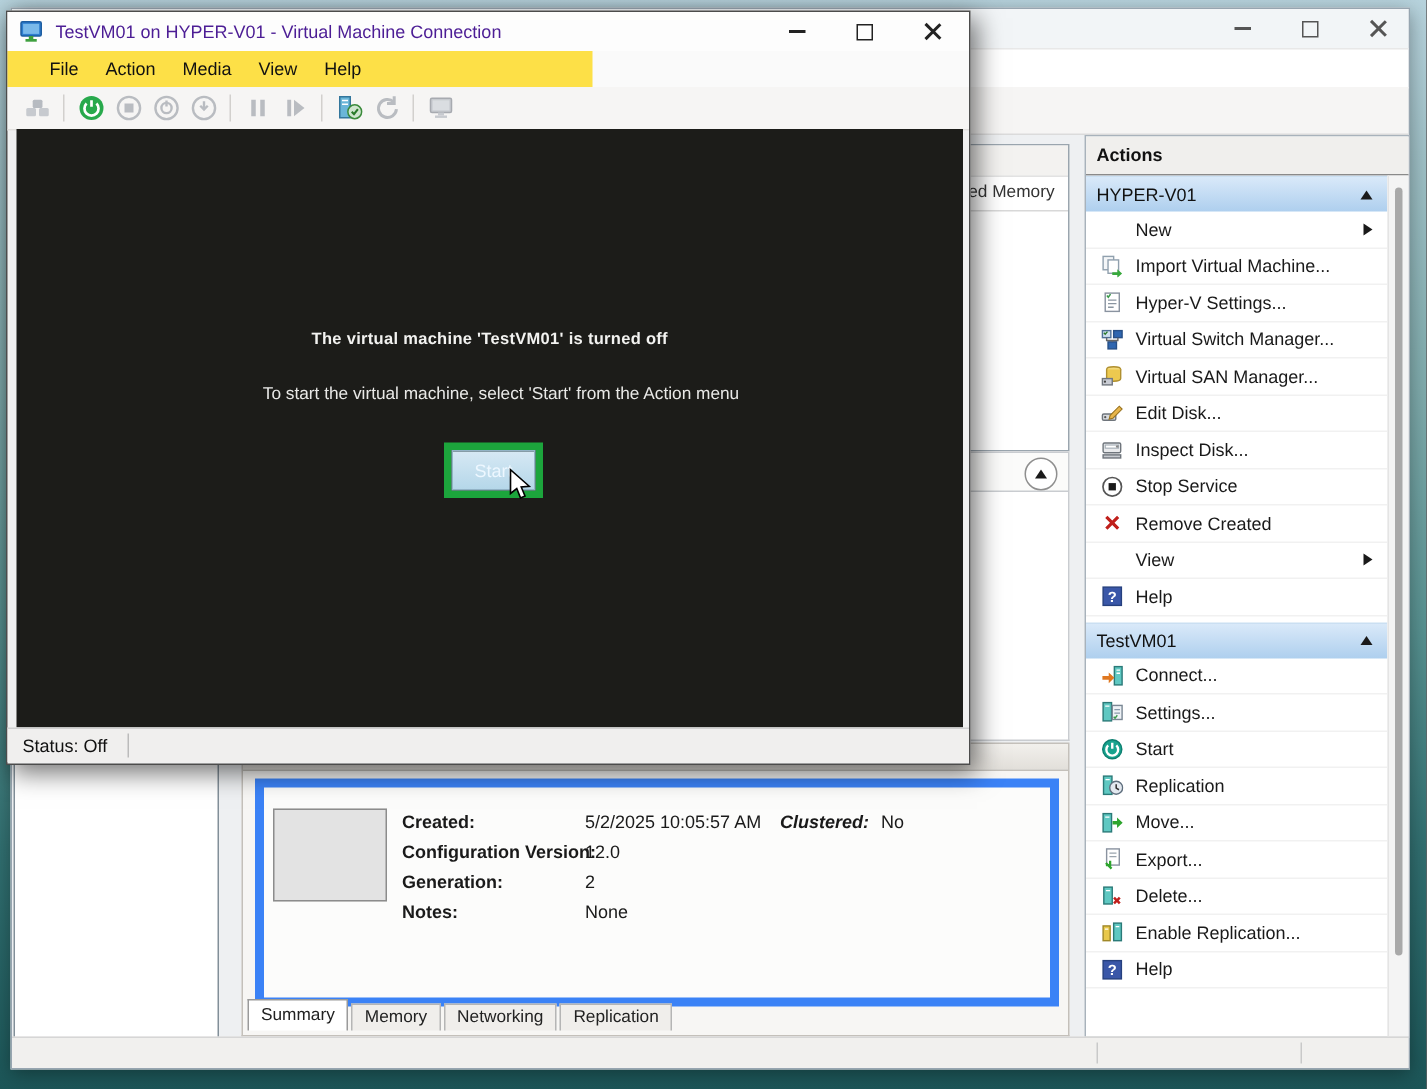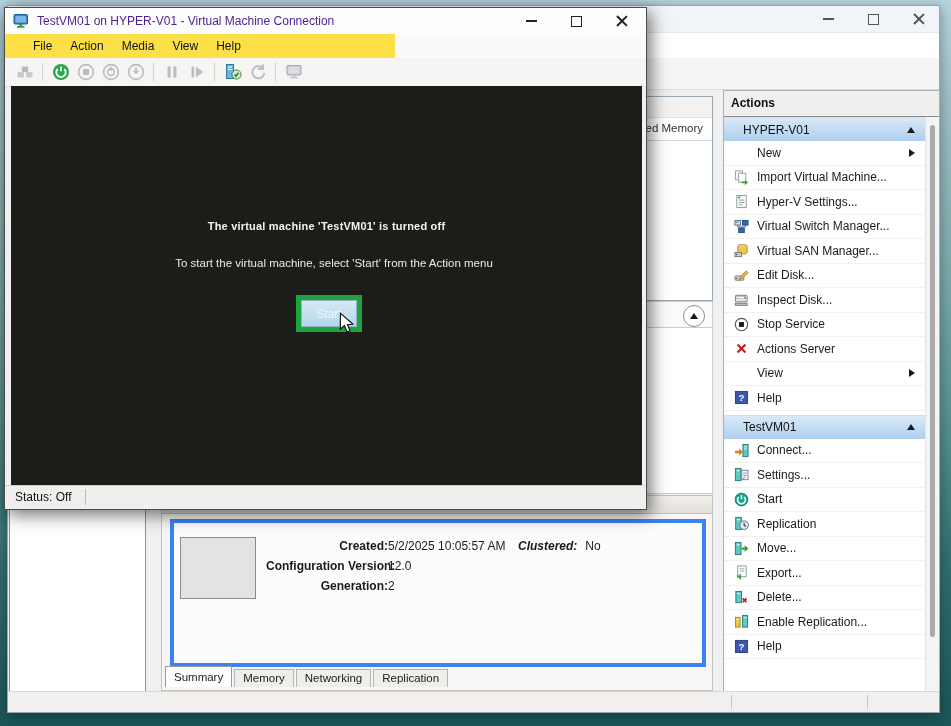--- a/index.html
+++ b/index.html
@@ -28,37 +28,37 @@
     border:1px solid #c9ccd0;box-sizing:border-box;}
   .cp-collapse{position:absolute;right:7px;top:3px;width:20px;height:20px;border:1px solid #8f8f8f;border-radius:50%;
     background:#fff;display:flex;align-items:center;justify-content:center;}
   .checkpoints-body{position:absolute;left:1px;top:239px;width:562px;height:166px;background:#fff;
     border:1px solid #c9ccd0;border-top:none;box-sizing:border-box;}
   
   .details-pane{position:absolute;left:11px;top:406px;width:552px;height:196px;}
   .details-header{height:19px;background:linear-gradient(#f2f0ec,#e2dfda);border:1px solid #c4c0ba;
     box-sizing:border-box;line-height:19px;padding-left:9px;font-weight:bold;color:#222;}
   .details-body{position:absolute;top:19px;bottom:0;left:0;right:0;background:#f7f6f4;border:1px solid #c4c0ba;border-top:none;box-sizing:border-box;}
-  .group-box{position:absolute;left:8px;top:5px;right:6px;height:140px;background:#fcfcfb;border:4px solid #3b82f6;text-align:right;}
+  .group-box{position:absolute;left:8px;top:5px;right:6px;height:140px;background:#fcfcfb;border:6px solid #3b82f6;}
   .thumb{position:absolute;left:6px;top:14px;width:74px;height:60px;background:#e3e3e3;border:1px solid #8c8c8c;}
   .details-fields{position:absolute;left:92px;top:13px;}
   .df-row{display:flex;height:20px;align-items:center;}
   .df-label{font-weight:bold;width:122px;white-space:nowrap;}
   .df-value{white-space:nowrap;}
   .clustered{position:absolute;left:344px;top:13px;height:20px;display:flex;align-items:center;}
   .clustered .df-label{width:auto;margin-right:8px;font-style:italic;}
   .details-tabs{position:absolute;left:3px;bottom:3px;display:flex;align-items:flex-end;}
   .dtab{height:17px;line-height:17px;padding:0 8px;background:#f0eeeb;border:1px solid #b5b5b5;border-bottom:none;margin-right:2px;font-size:11.5px;color:#222;}
   .dtab.active{height:20px;line-height:20px;background:#fff;border-color:#9a9a9a;}
   
   .actions-pane{position:absolute;left:715px;top:84px;width:217px;height:602px;background:#fff;border:1px solid #a8b2bb;box-sizing:border-box;}
   .actions-title{height:25px;background:#f0efed;border-bottom:1px solid #8a8a8a;font-weight:bold;line-height:25px;padding-left:7px;color:#111;}
   .actions-list{position:absolute;top:26px;left:0;right:14px;bottom:0;overflow:hidden;}
   .ag-header{height:23px;background:linear-gradient(#d9e9f9,#aecfee);border-top:1px solid #cadff2;
-    display:flex;align-items:center;padding:0 10px 0 19px;color:#111;}
+    display:flex;align-items:center;padding:0 10px 0 7px;color:#111;}
   .ag-gap{margin-top:4px !important;}
   .ag-label{flex:1;}
   .ag-item{height:24.5px;display:flex;align-items:center;border-bottom:1px solid #f1f1f1;box-sizing:border-box;}
   .ai-icon{width:16px;height:16px;margin:0 8px 0 9px;flex:none;display:flex;align-items:center;justify-content:center;}
   .ai-label{flex:1;white-space:nowrap;}
   .ai-sub{margin-right:10px;}
   .tri-up{width:0;height:0;border-left:4.5px solid transparent;border-right:4.5px solid transparent;border-bottom:6px solid #1a1a1a;}
   .tri-right{width:0;height:0;border-top:4.5px solid transparent;border-bottom:4.5px solid transparent;border-left:6px solid #1a1a1a;flex:none;}
   .actions-scrollbar{position:absolute;top:26px;right:0;width:14px;bottom:0;background:#f4f4f4;border-left:1px solid #e4e4e4;box-sizing:border-box;}
   .as-thumb{position:absolute;left:4px;top:8px;width:5px;height:512px;background:#a9a9a9;border-radius:3px;}
@@ -137,20 +137,24 @@
                   <span class="df-value">5/2/2025 10:05:57 AM</span>
                 </div>
                 <div class="df-row">
                   <span class="df-label">Configuration Version:</span>
                   <span class="df-value">12.0</span>
                 </div>
                 <div class="df-row">
                   <span class="df-label">Generation:</span>
                   <span class="df-value">2</span>
                 </div>
+                <div class="df-row">
+                  <span class="df-label">Notes:</span>
+                  <span class="df-value">None</span>
+                </div>
               </div>
             <div class="clustered">
               <span class="df-label">Clustered:</span>
               <span class="df-value">No</span>
             </div>
           </div>
           <div class="details-tabs" id="details-tabs">
               <div class="dtab active">Summary</div>
               <div class="dtab">Memory</div>
               <div class="dtab">Networking</div>
@@ -246,21 +250,21 @@
               </svg>
             </span>
             <span class="ai-label">Stop Service</span>
           </div>
           <div class="ag-item">
             <span class="ai-icon">
               <svg viewBox="0 0 16 16" width="15" height="15">
                 <path d="M3 4.6 L4.6 3 L8 6.4 L11.4 3 L13 4.6 L9.6 8 L13 11.4 L11.4 13 L8 9.6 L4.6 13 L3 11.4 L6.4 8 Z" fill="#c0201c"></path>
               </svg>
             </span>
-            <span class="ai-label">Actions Server</span>
+            <span class="ai-label">Remove Created</span>
           </div>
           <div class="ag-item">
             <span class="ai-icon"></span>
             <span class="ai-label">View</span>
             <span class="tri-right ai-sub"></span>
           </div>
           <div class="ag-item">
             <span class="ai-icon">
               <svg viewBox="0 0 16 16" width="15" height="15">
                 <rect x="1.5" y="1.5" width="13" height="13" fill="#3a57a8" stroke="#26407e"></rect>

